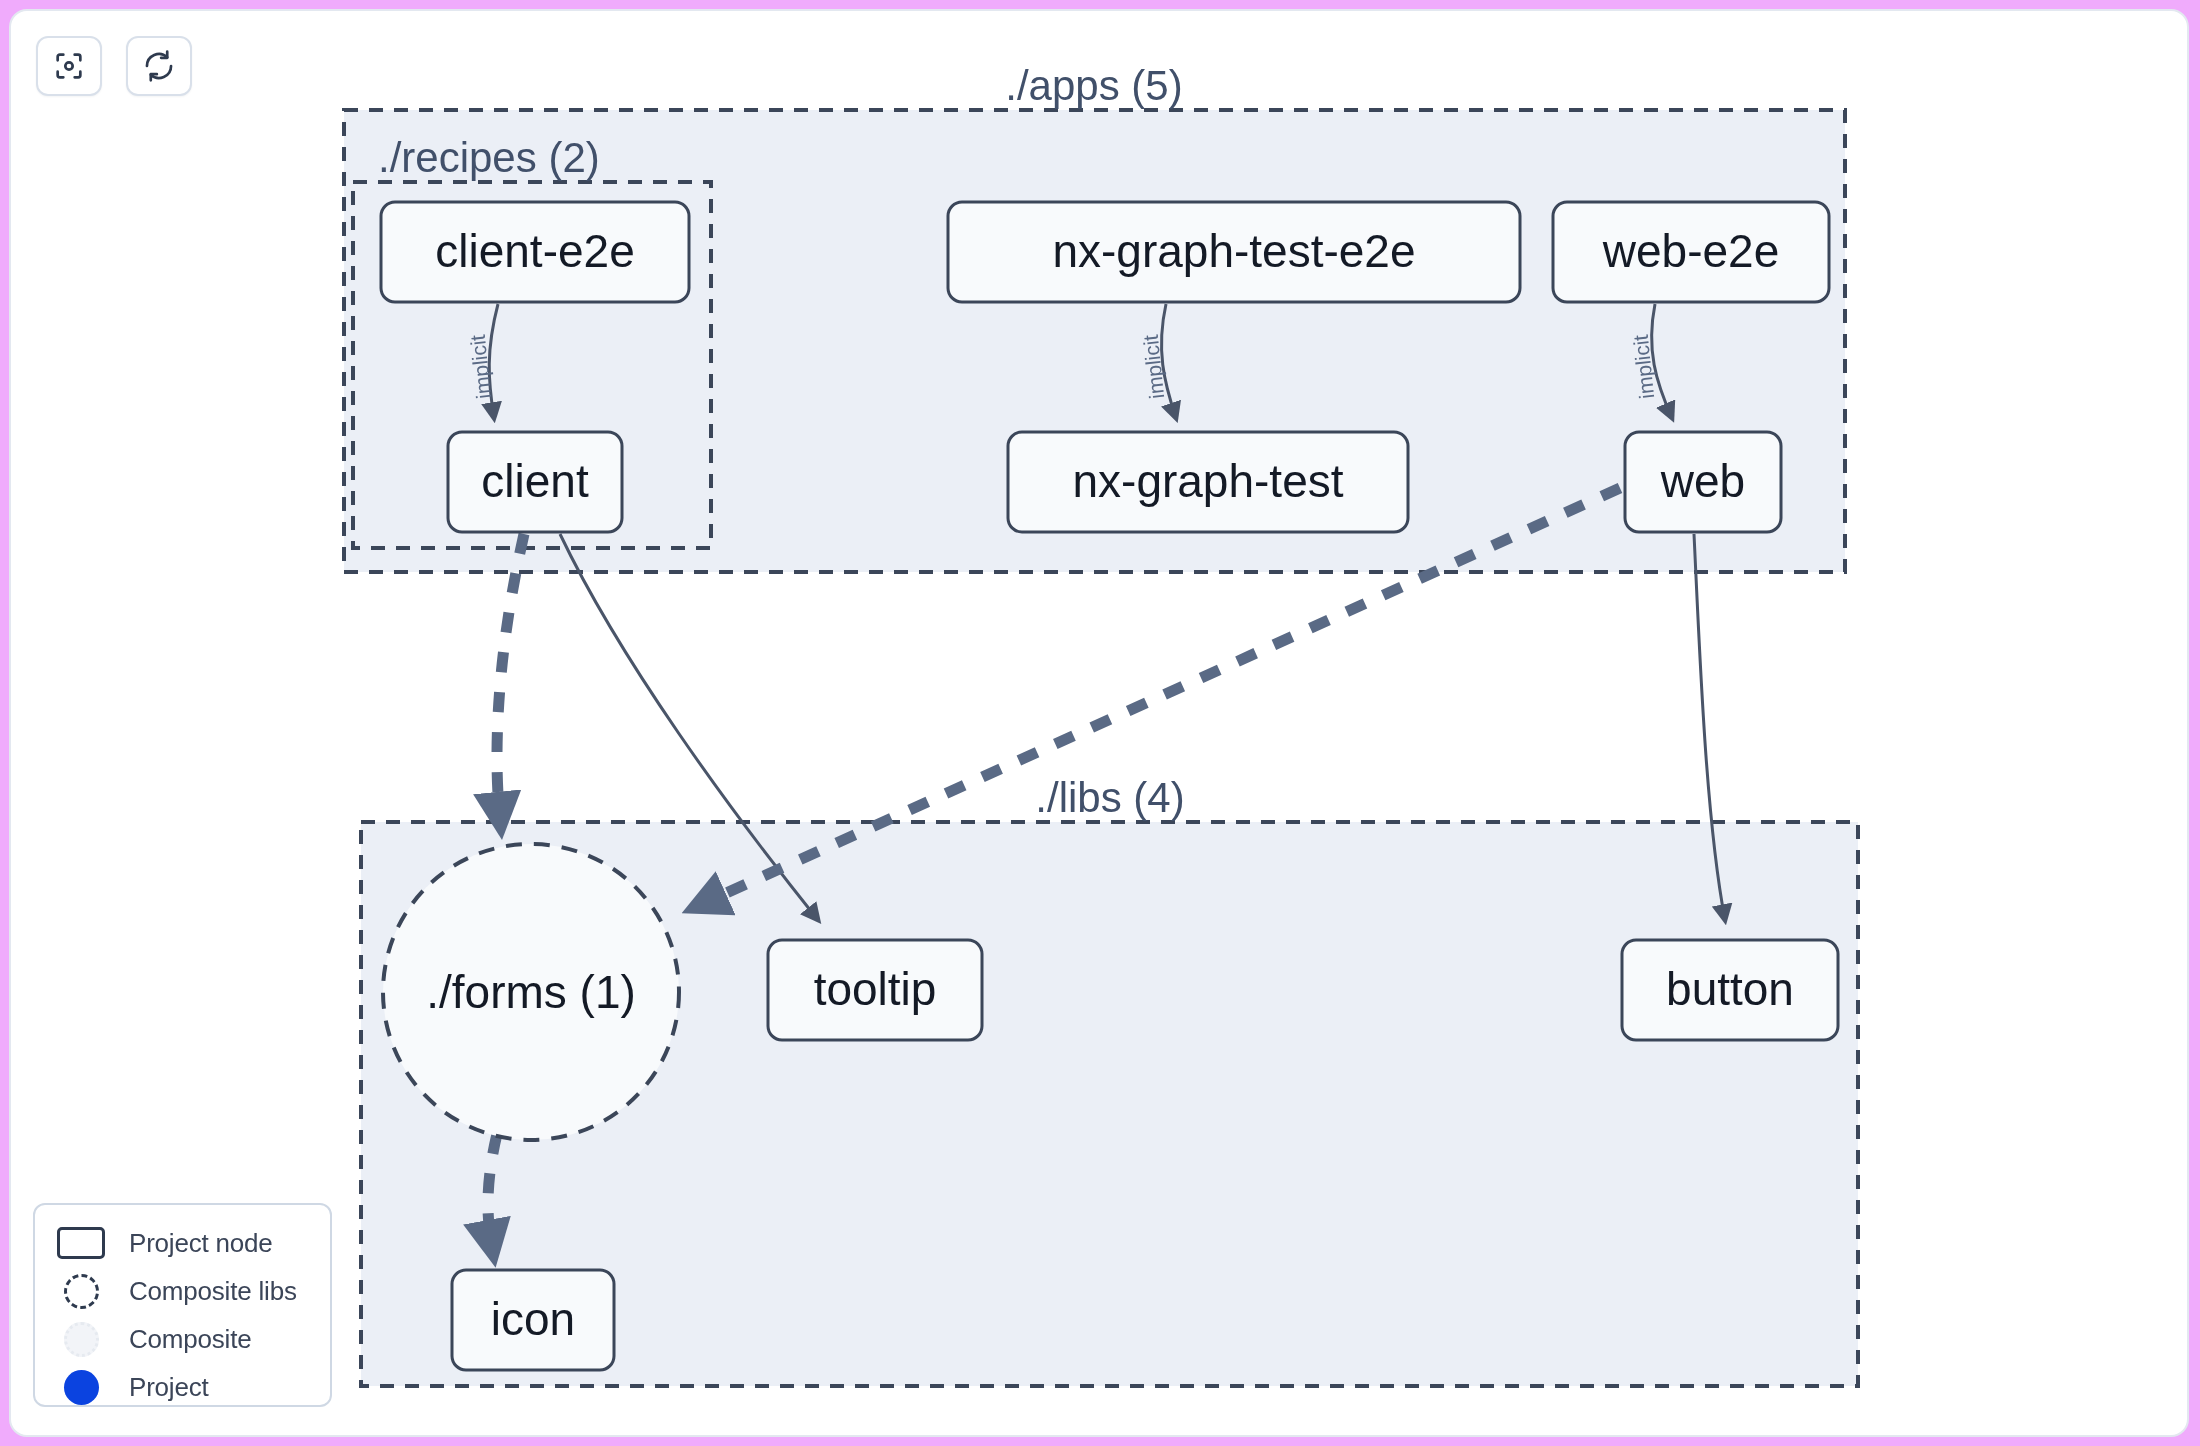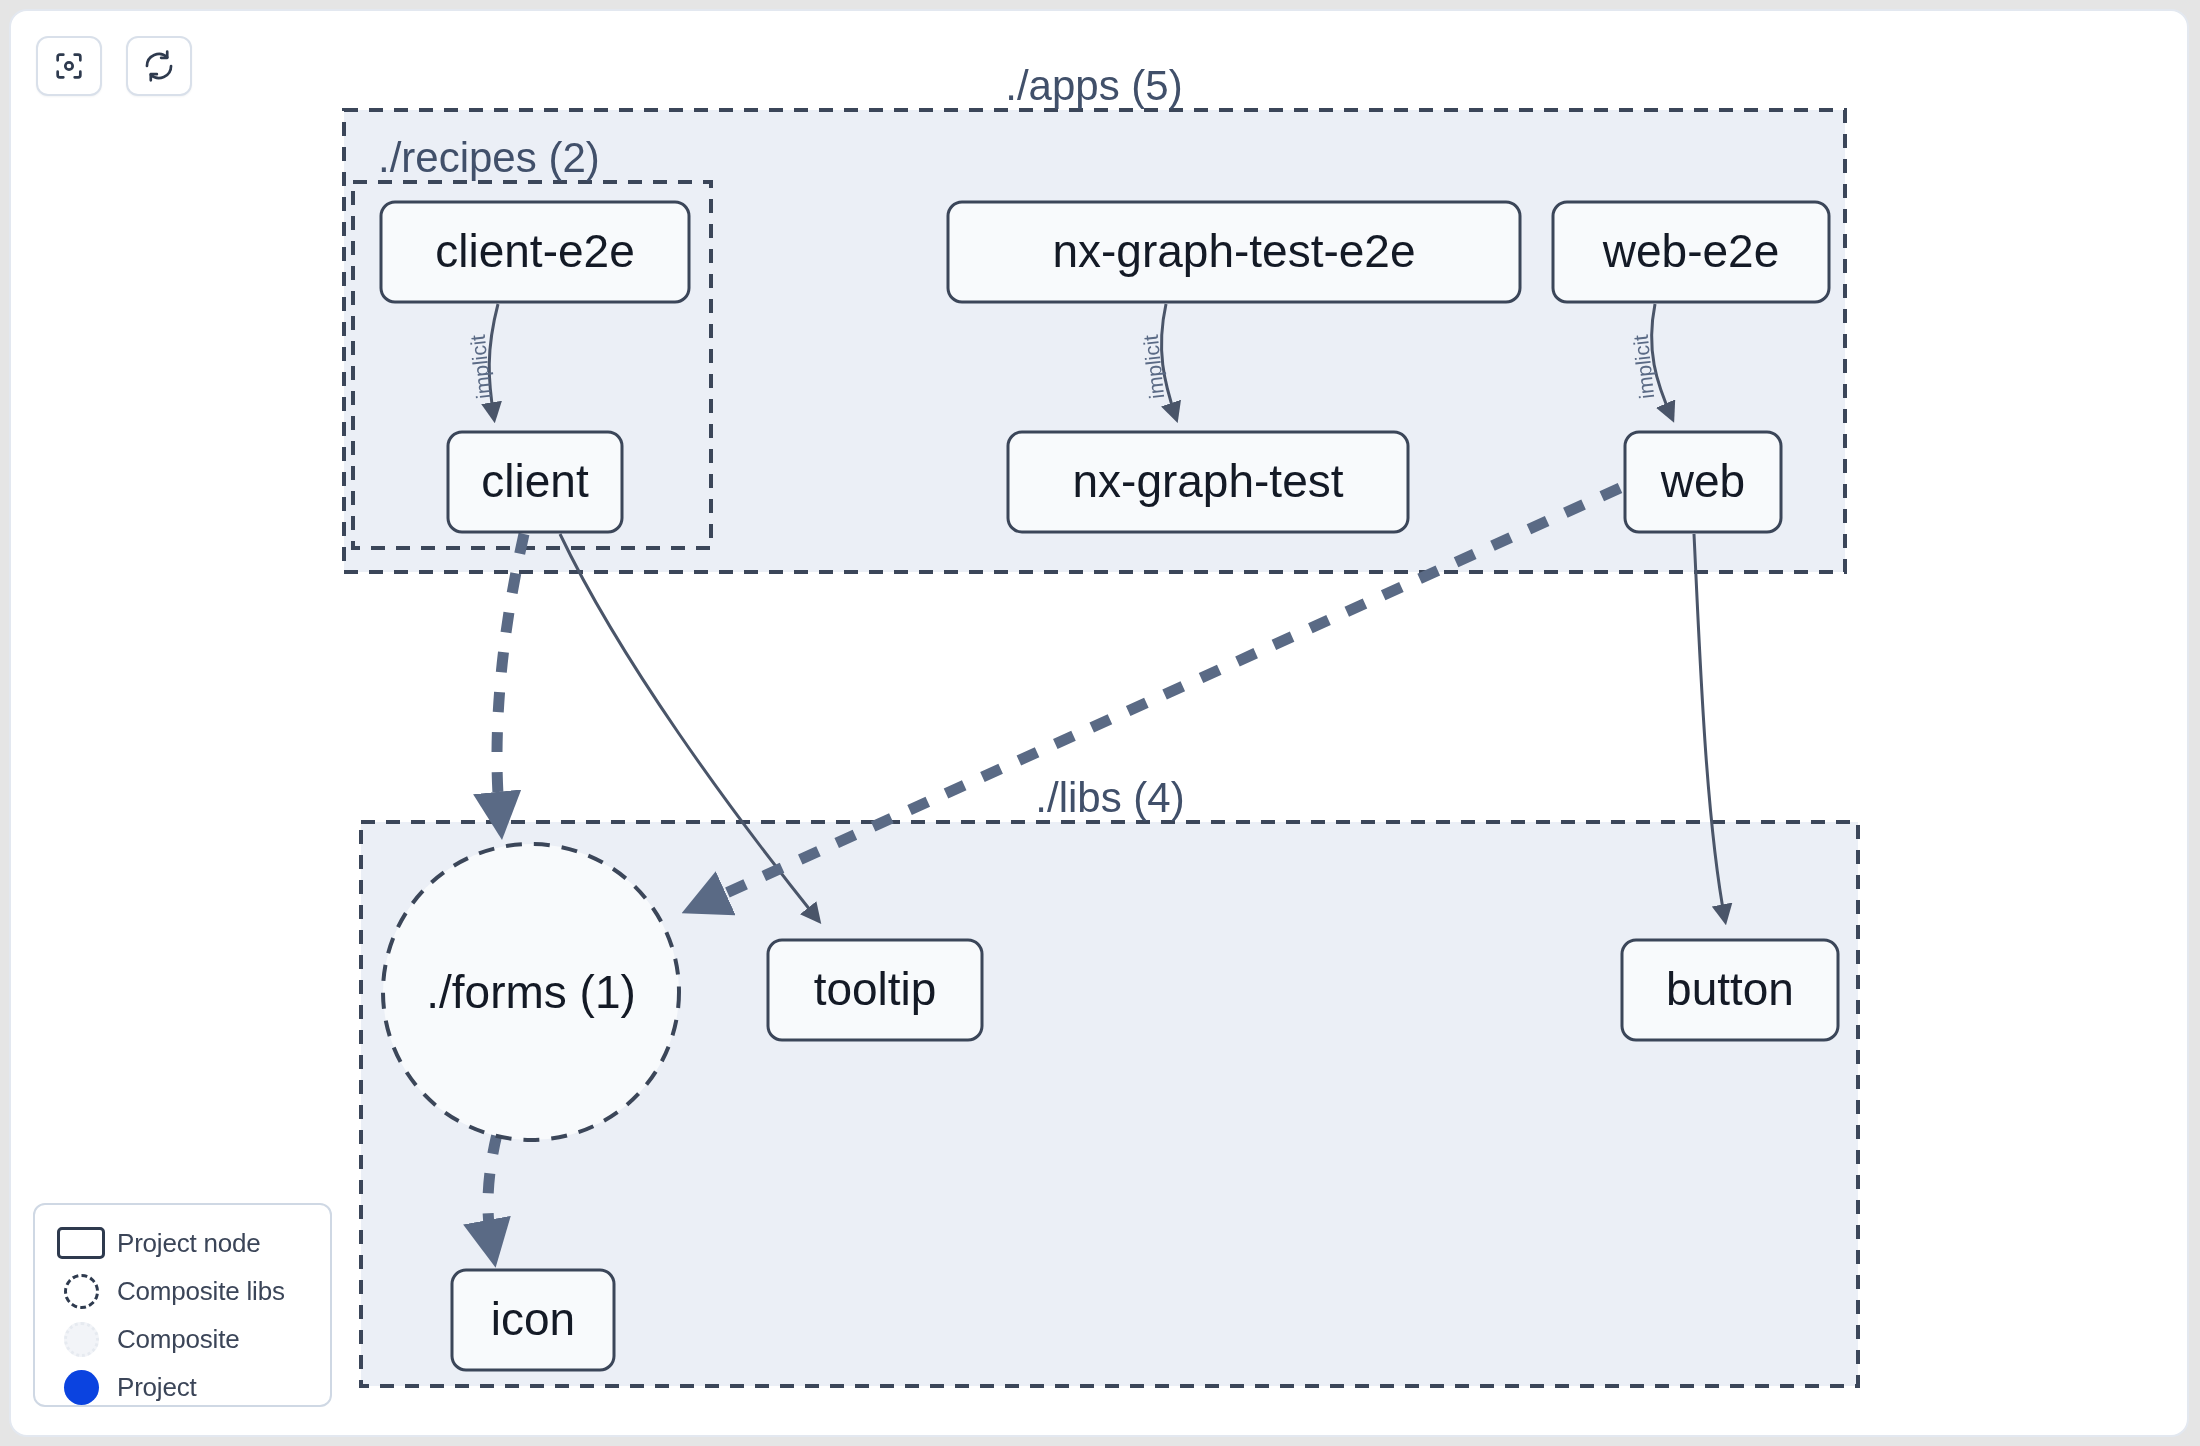--- a/index.html
+++ b/index.html
@@ -6,21 +6,21 @@
   html, body {
     margin: 0;
     padding: 0;
     background: #ffffff;
     font-family: "Liberation Sans", sans-serif;
   }
   #app {
     position: relative;
     width: 2200px;
     height: 1446px;
-    background: #e5e5e5;
+    background: #f0abfc;
     overflow: hidden;
   }
   
   .canvas-panel {
     position: absolute;
     left: 9px;
     top: 9px;
     width: 2180px;
     height: 1428px;
     border: 2px solid #e3e8f0;
@@ -73,21 +73,21 @@
     border-radius: 12px;
     background: #ffffff;
     box-sizing: border-box;
     padding: 14px 18px;
     z-index: 30;
   }
   .legend-row {
     display: flex;
     align-items: center;
     height: 48px;
-    gap: 8px;
+    gap: 20px;
   }
   .legend-swatch {
     width: 56px;
     display: flex;
     align-items: center;
     justify-content: center;
     flex: none;
   }
   .sw-project {
     width: 48px; height: 32px;

